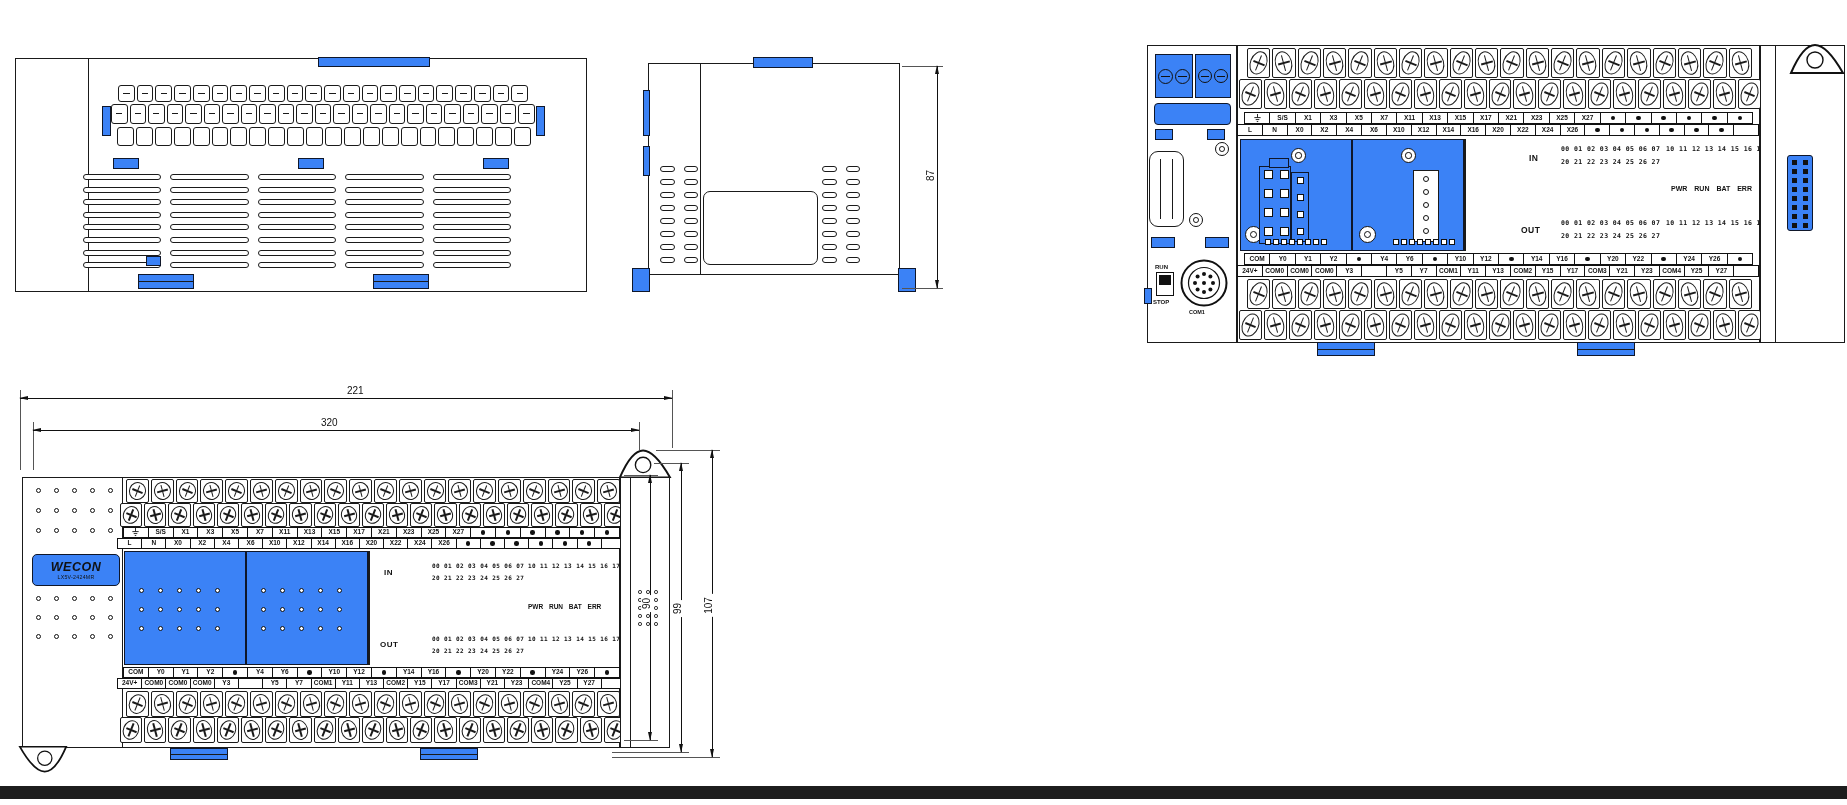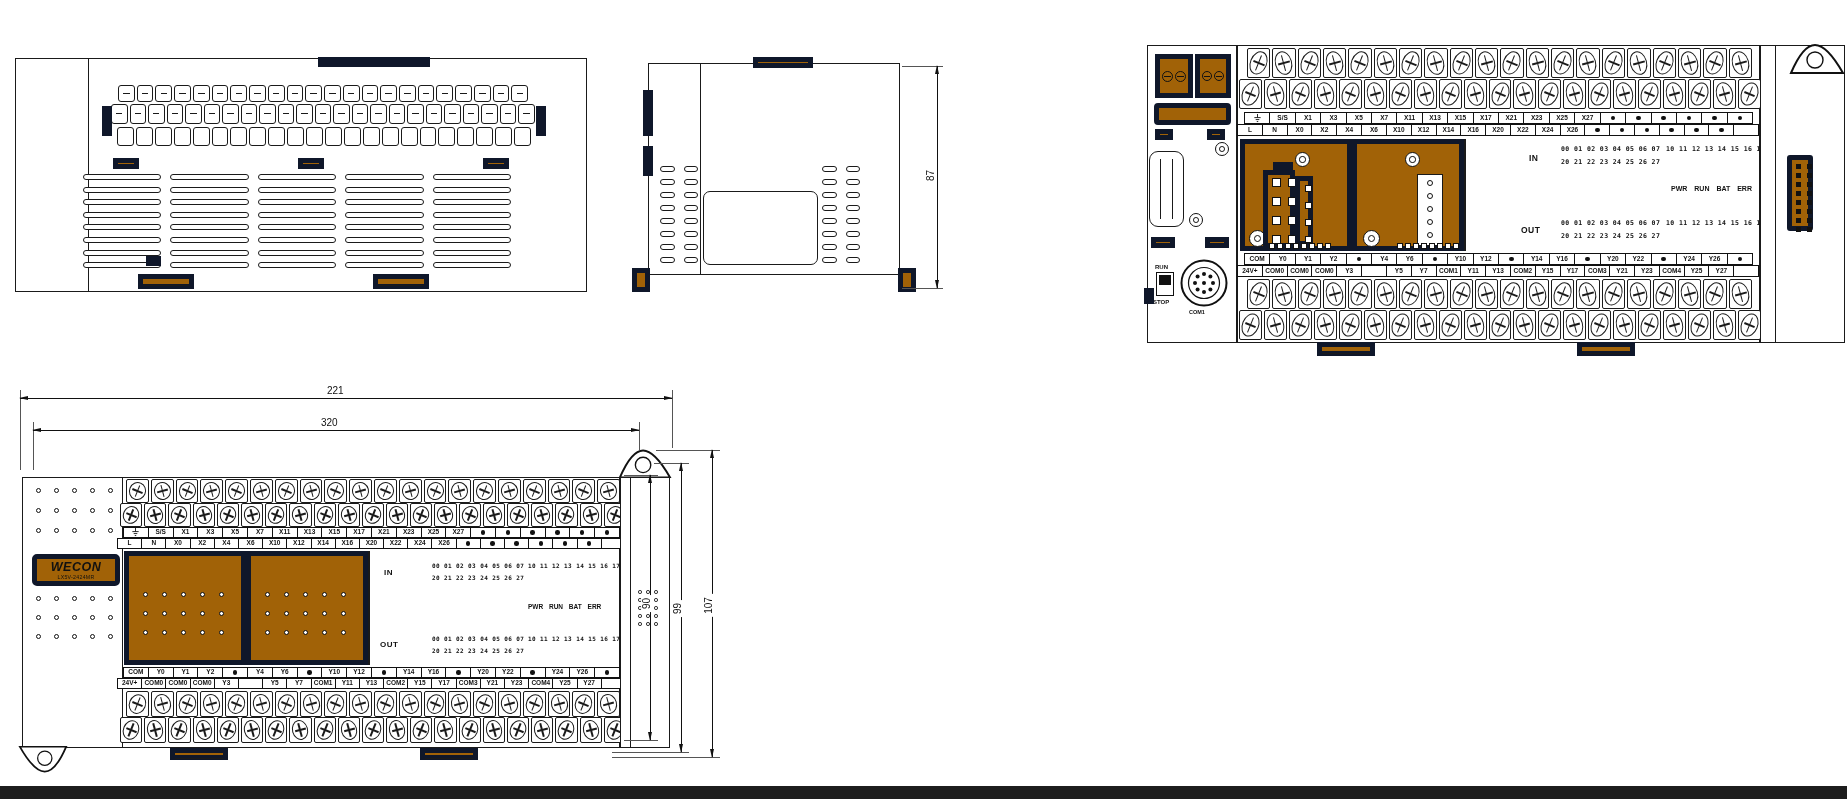--- a/index.html
+++ b/index.html
@@ -1,19 +1,19 @@
 <!DOCTYPE html>
 <html><head>
 <meta charset="utf-8">
 <style>
 *{margin:0;padding:0;box-sizing:border-box}
 html,body{width:1847px;height:805px}
 body{position:relative;background:#fff;font-family:"Liberation Sans",sans-serif;color:#111;overflow:hidden}
 .abs{position:absolute}
-.box{position:absolute;border:5px solid #0f172a;background:#a16207}
+.box{position:absolute;border:1px solid #0f172a;background:#3b82f6}
 .box2{position:absolute;border:1.6px solid #1a1a1a;background:#fff}
 .vline{position:absolute;width:0;border-left:1.2px solid #1a1a1a}
 .hline{position:absolute;height:0;border-top:1.2px solid #1a1a1a}
 .thin{border-left-width:1px;border-top-width:1px}
 
 .screwrow{position:absolute;display:flex;gap:2px}
 .screw{flex:1 1 0;border:1.2px solid #1a1a1a;background:#fff;position:relative;border-radius:2px}
 .sc{position:absolute;inset:2px;border:1.1px solid #1a1a1a;border-radius:50%;transform:rotate(22deg)}
 .screw:nth-child(even) .sc{transform:rotate(-15deg)}
 .sc::before{content:"";position:absolute;left:12%;right:12%;top:50%;height:1.4px;margin-top:-0.7px;background:#1a1a1a}
@@ -1348,21 +1348,21 @@
       </svg>
   </div>
 </div>
 
 <div class="extv" style="left:20px;top:390px;height:80px"></div>
 <div class="extv" style="left:672px;top:390px;height:58px"></div>
 <div class="dlh" style="left:20px;top:398px;width:652px">
     <span class="ar ar-l"></span>
     <span class="ar ar-r"></span>
   </div>
-<div class="dlab" style="left:324px;top:385px">221</div>
+<div class="dlab" style="left:344px;top:385px">221</div>
 <div class="extv" style="left:33px;top:422px;height:48px"></div>
 <div class="extv" style="left:639px;top:422px;height:28px"></div>
 <div class="dlh" style="left:33px;top:430px;width:606px">
     <span class="ar ar-l"></span>
     <span class="ar ar-r"></span>
   </div>
 <div class="dlab" style="left:318px;top:417px">320</div>
 
 <div class="exth" style="left:624px;top:475px;width:34px"></div>
 <div class="exth" style="left:624px;top:740px;width:34px"></div>

